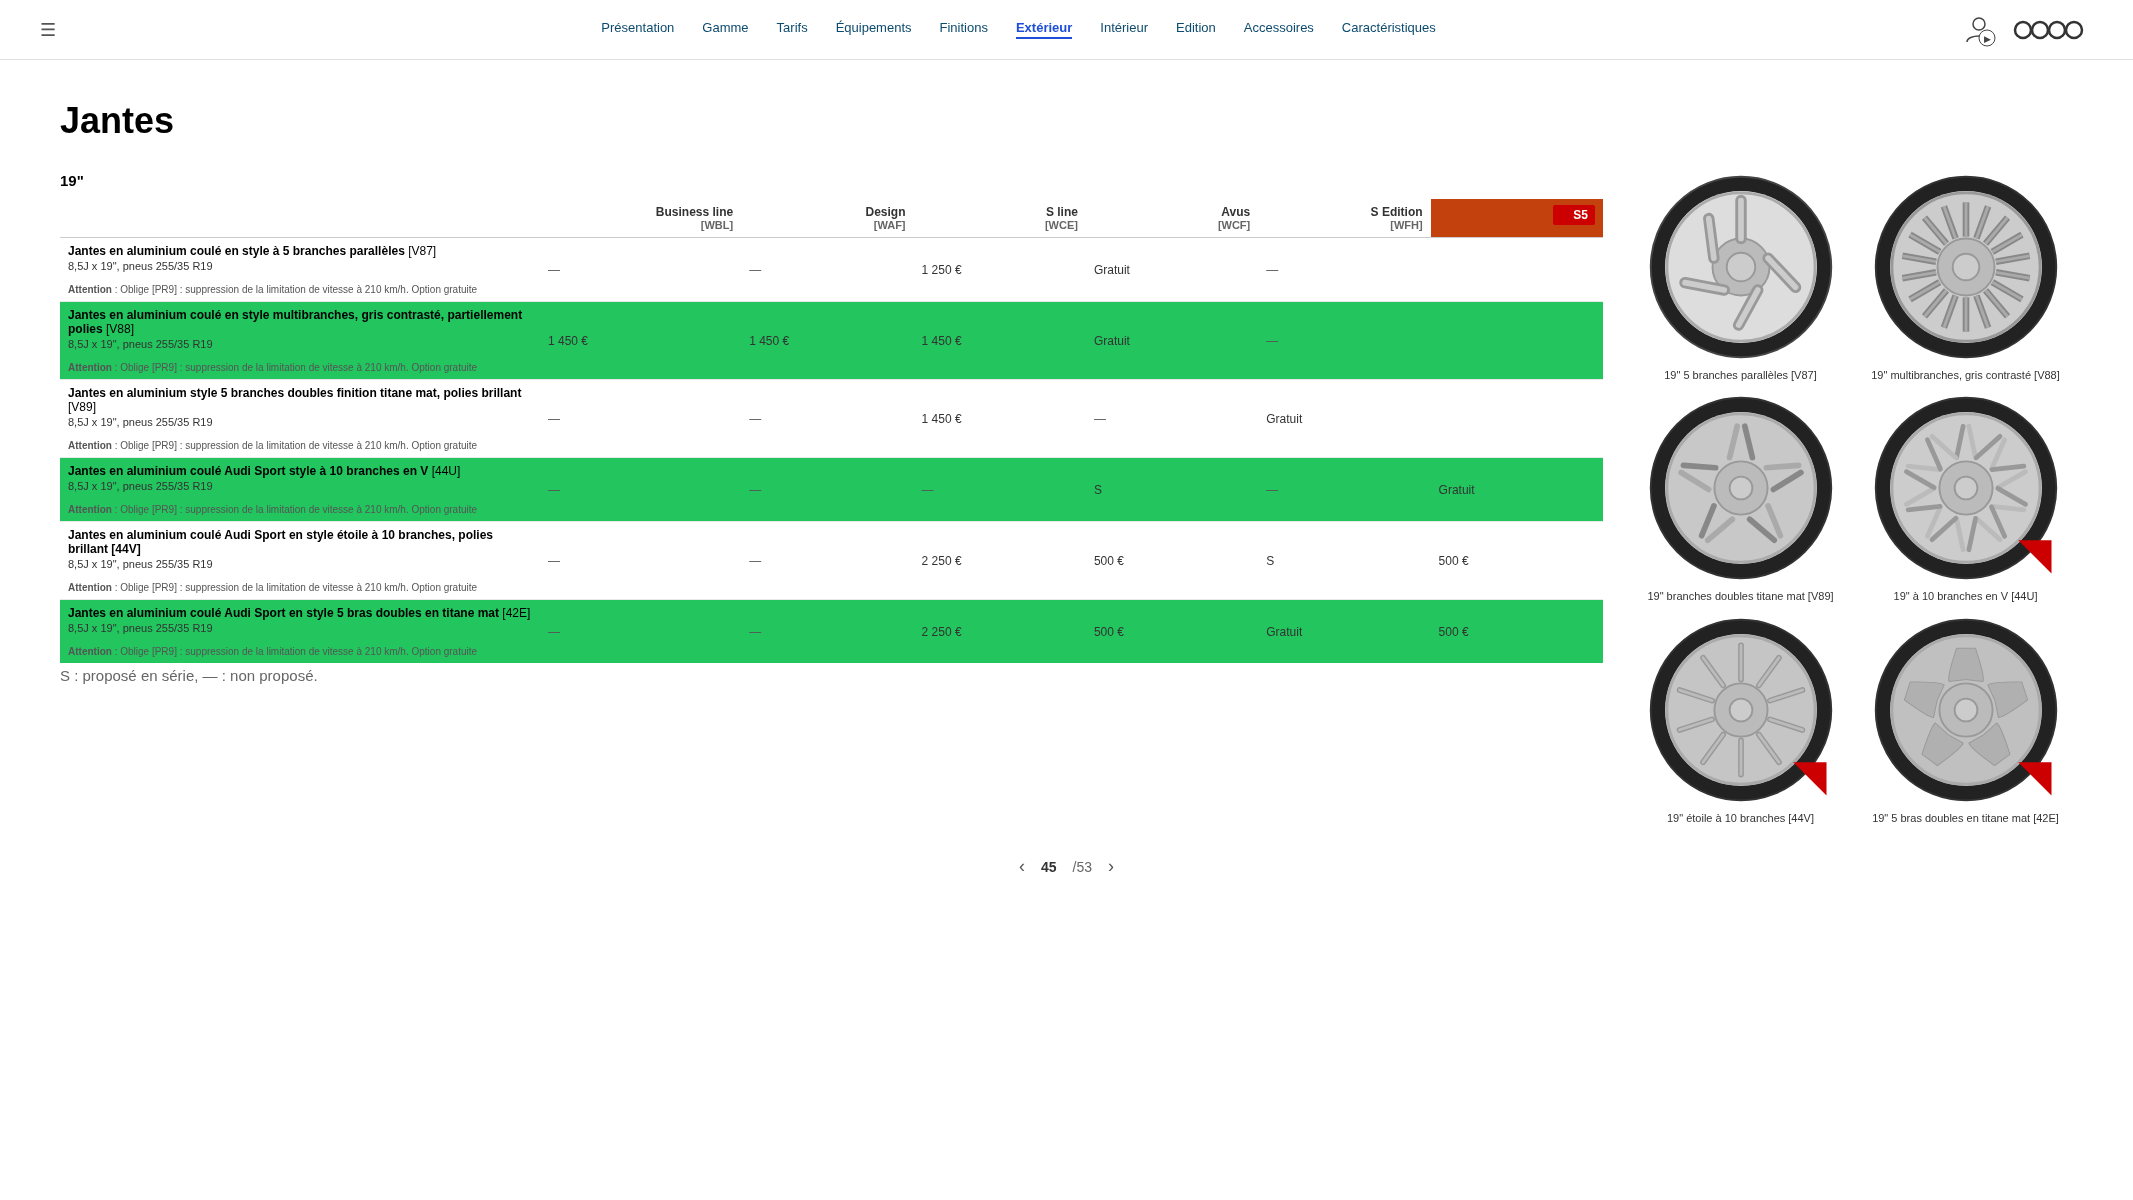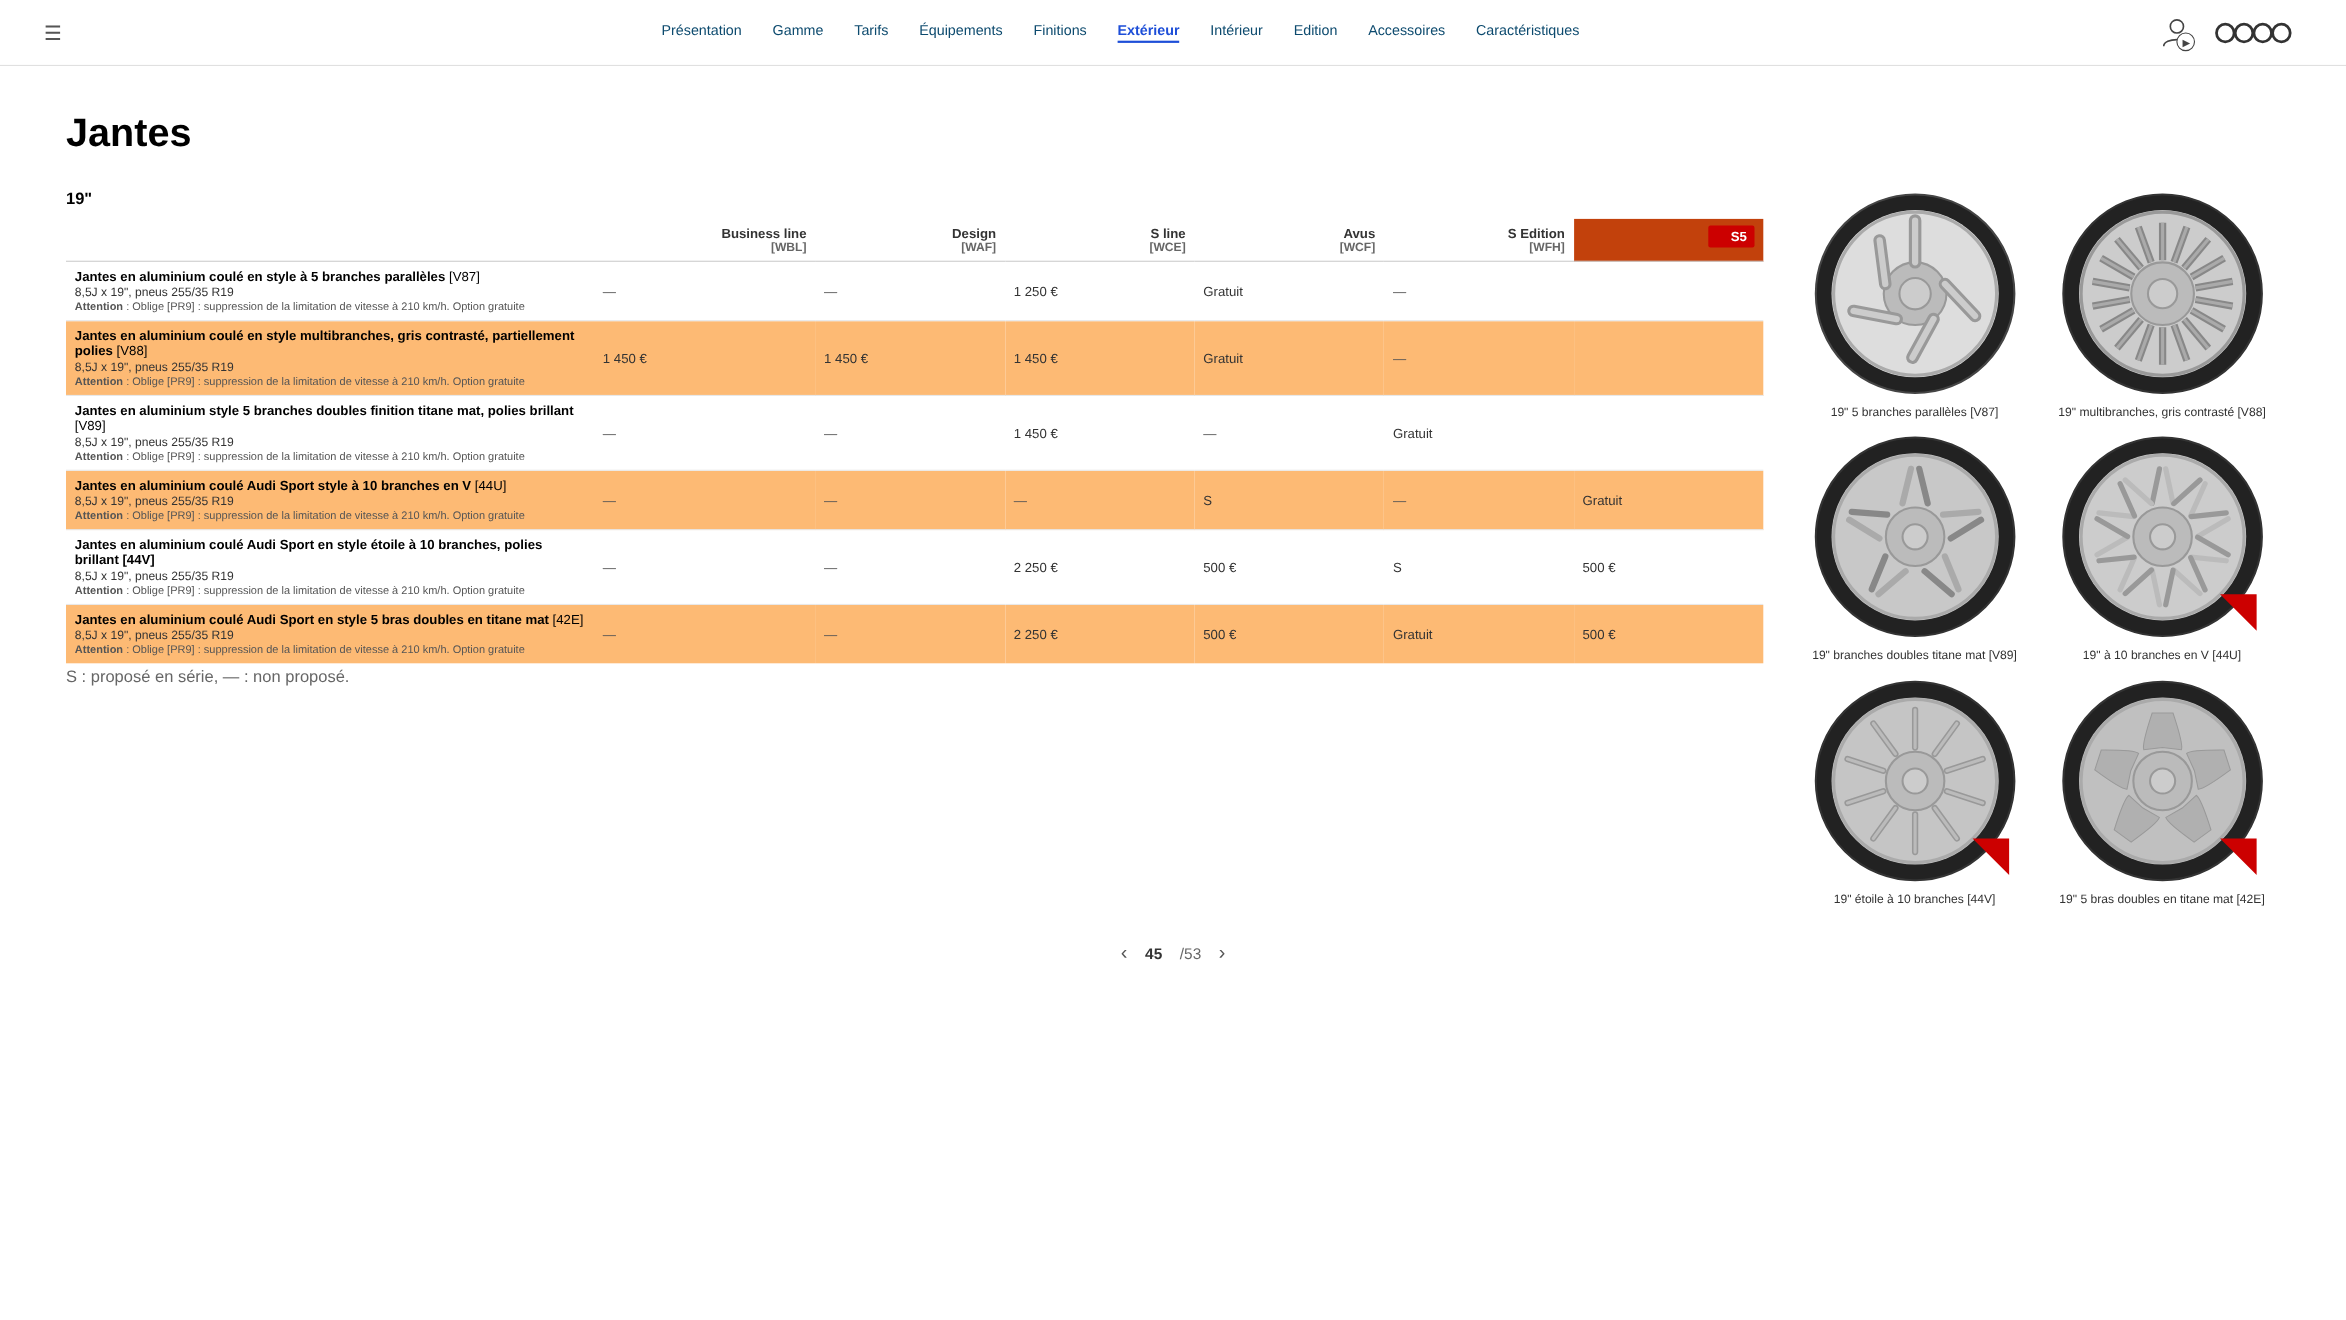--- a/index.html
+++ b/index.html
@@ -61,21 +61,21 @@
     table tbody tr td {
       padding: 6px 8px; font-size: 12px;
       border-bottom: 1px solid #e8e8e8;
       vertical-align: middle;
     }
     table tbody tr:last-child td { border-bottom: none; }
 
     .item-col { width: 480px; }
     .item-name { font-weight: bold; font-size: 12px; color: #000; }
     .item-detail { font-size: 11px; color: #333; margin-top: 2px; }
-    .item-warning { font-size: 10px; color: #555; margin-top: 2px; }
+    .item-warning { font-size: 10px; color: #555; margin-top: 12px; }
     .item-warning strong { font-weight: bold; }
 
     .price-col { text-align: left; color: #333; white-space: nowrap; }
     .dash { color: #555; }
     .col-s5-header { background: #c2410c; }
 
     
     .images-section {
       width: 440px; flex-shrink: 0;
     }
@@ -109,21 +109,21 @@
     .pagination {
       display: flex; align-items: center; justify-content: center;
       margin-top: 30px; gap: 16px;
     }
     .pagination .page-num { font-size: 14px; font-weight: bold; }
     .pagination .page-total { font-size: 14px; color: #666; }
     .pagination .nav-arrow {
       cursor: pointer; font-size: 18px; color: #555; user-select: none;
     }
 
-    .row-bg-light { background: #fdba74; }
+    .row-bg-light { background: #22c55e; }
     .row-bg-white { background: #fff; }
 
     .s5-badge {
       display: inline-flex; align-items: center; gap: 3px;
       background: #cc0000; color: white;
       font-weight: bold; font-size: 12px;
       padding: 3px 7px; border-radius: 2px;
     }
 
   </style>

